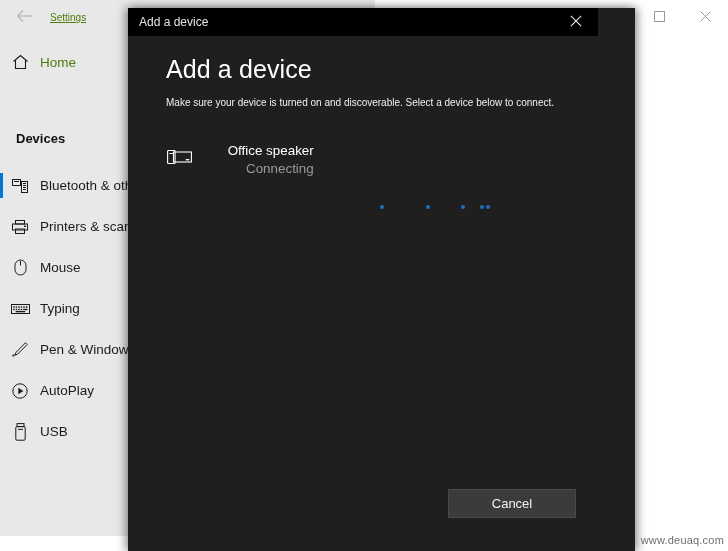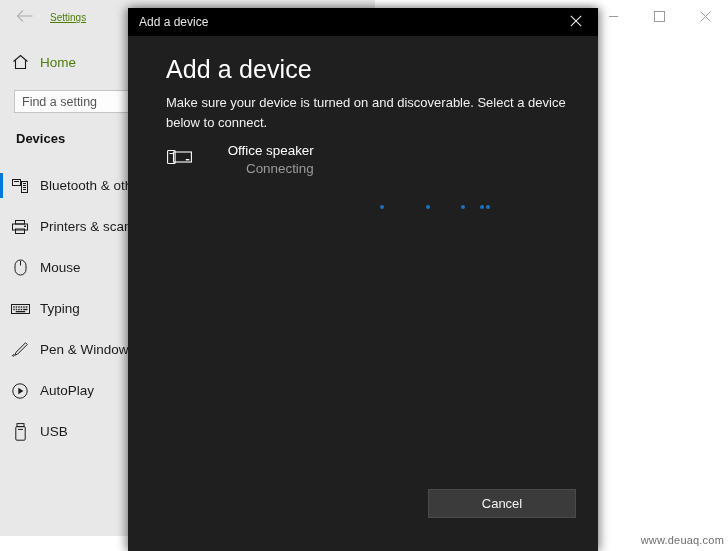--- a/index.html
+++ b/index.html
@@ -156,20 +156,21 @@
   }
 
   
   #device-dialog {
     position: absolute;
     left: 128px; top: 8px;
     width: 470px;
     height: 543px;
     background: #1f1f1f;
     box-shadow: -3px 0 9px rgba(0,0,0,0.35), 3px 0 9px rgba(0,0,0,0.35);
+    padding-left: 37px;
   }
 
   #dialog-titlebar {
     position: absolute;
     left: 0; top: 0;
     width: 470px; height: 28px;
     background: #000000;
   }
   #dialog-title {
     position: absolute;
@@ -202,21 +203,21 @@
     font-size: 25px;
     color: #ffffff;
     font-weight: normal;
     letter-spacing: 0.1px;
   }
 
   #dialog-desc {
     position: absolute;
     left: 38px; top: 57px;
     width: 414px;
-    font-size: 13px;
+    font-size: 10px;
     line-height: 20px;
     color: #f0f0f0;
   }
 
   #device-row {
     position: absolute;
     left: 32px; top: 106px;
     width: 400px;
     height: 42px;
     display: flex;
@@ -258,21 +259,21 @@
 
   #dialog-footer {
     position: absolute;
     left: 0; bottom: 0;
     width: 470px;
     height: 72px;
   }
   #cancel-button {
     position: absolute;
     right: 22px; top: 10px;
-    width: 148px; height: 29px;
+    width: 128px; height: 29px;
     background: #3b3b3b;
     border: 1px solid #4a4a4a;
     box-sizing: border-box;
     color: #f2f2f2;
     font-family: "Liberation Sans", sans-serif;
     font-size: 13px;
     cursor: default;
   }
 
   
@@ -333,23 +334,20 @@
     <div id="home-item">
       <span class="nav-ico">
         <svg width="17" height="16" viewBox="0 0 17 16">
           <polyline points="1.5,7.5 8.5,1.5 15.5,7.5" fill="none" stroke="currentColor" stroke-width="1.1"></polyline>
           <polyline points="3.5,6.2 3.5,14.5 13.5,14.5 13.5,6.2" fill="none" stroke="currentColor" stroke-width="1.1"></polyline>
         </svg>
       </span>
       <span class="nav-lbl">Home</span>
     </div>
 
-    <div id="search-box">
-      <input id="search-input" type="text" placeholder="Find a setting" style="">
-    </div>
 
     <div id="section-header">Devices</div>
 
     <div id="nav-list">
 
       <div class="nav-item selected">
         <span class="sel-bar"></span>
         <span class="nav-ico">
           <svg width="17" height="16" viewBox="0 0 17 16">
             <rect x="0.5" y="1.5" width="8" height="6" fill="none" stroke="currentColor" stroke-width="1"></rect>

